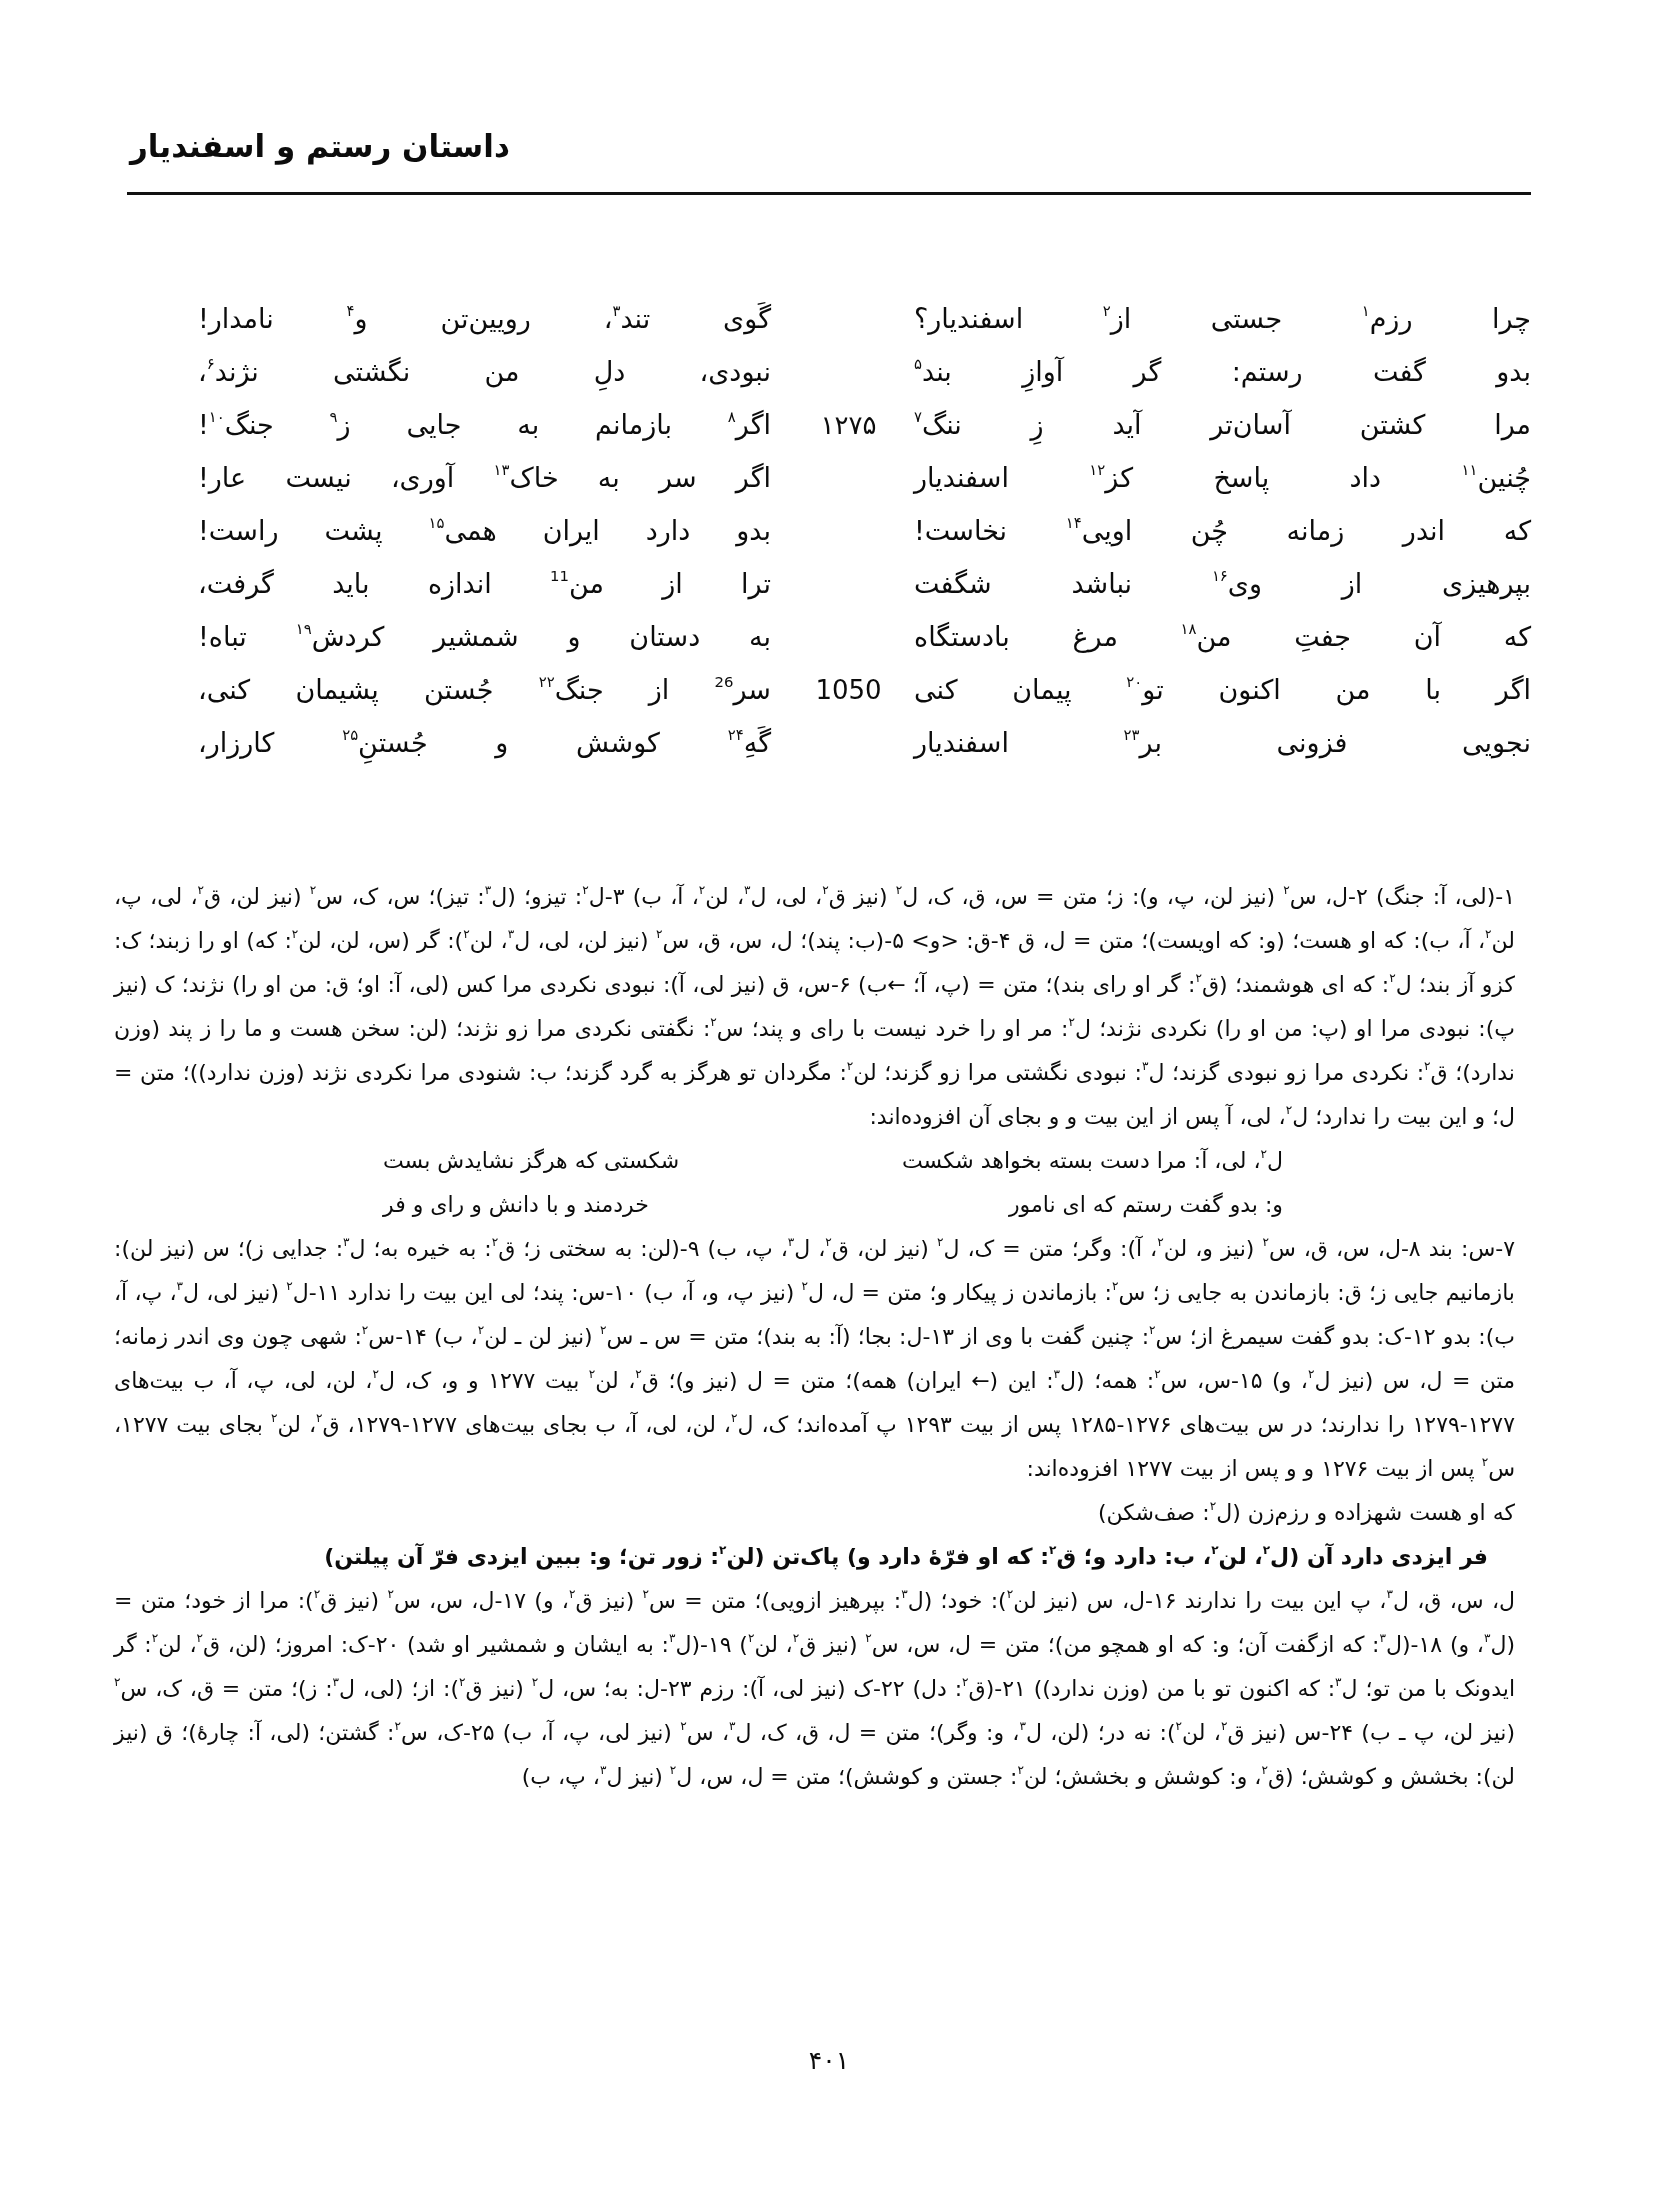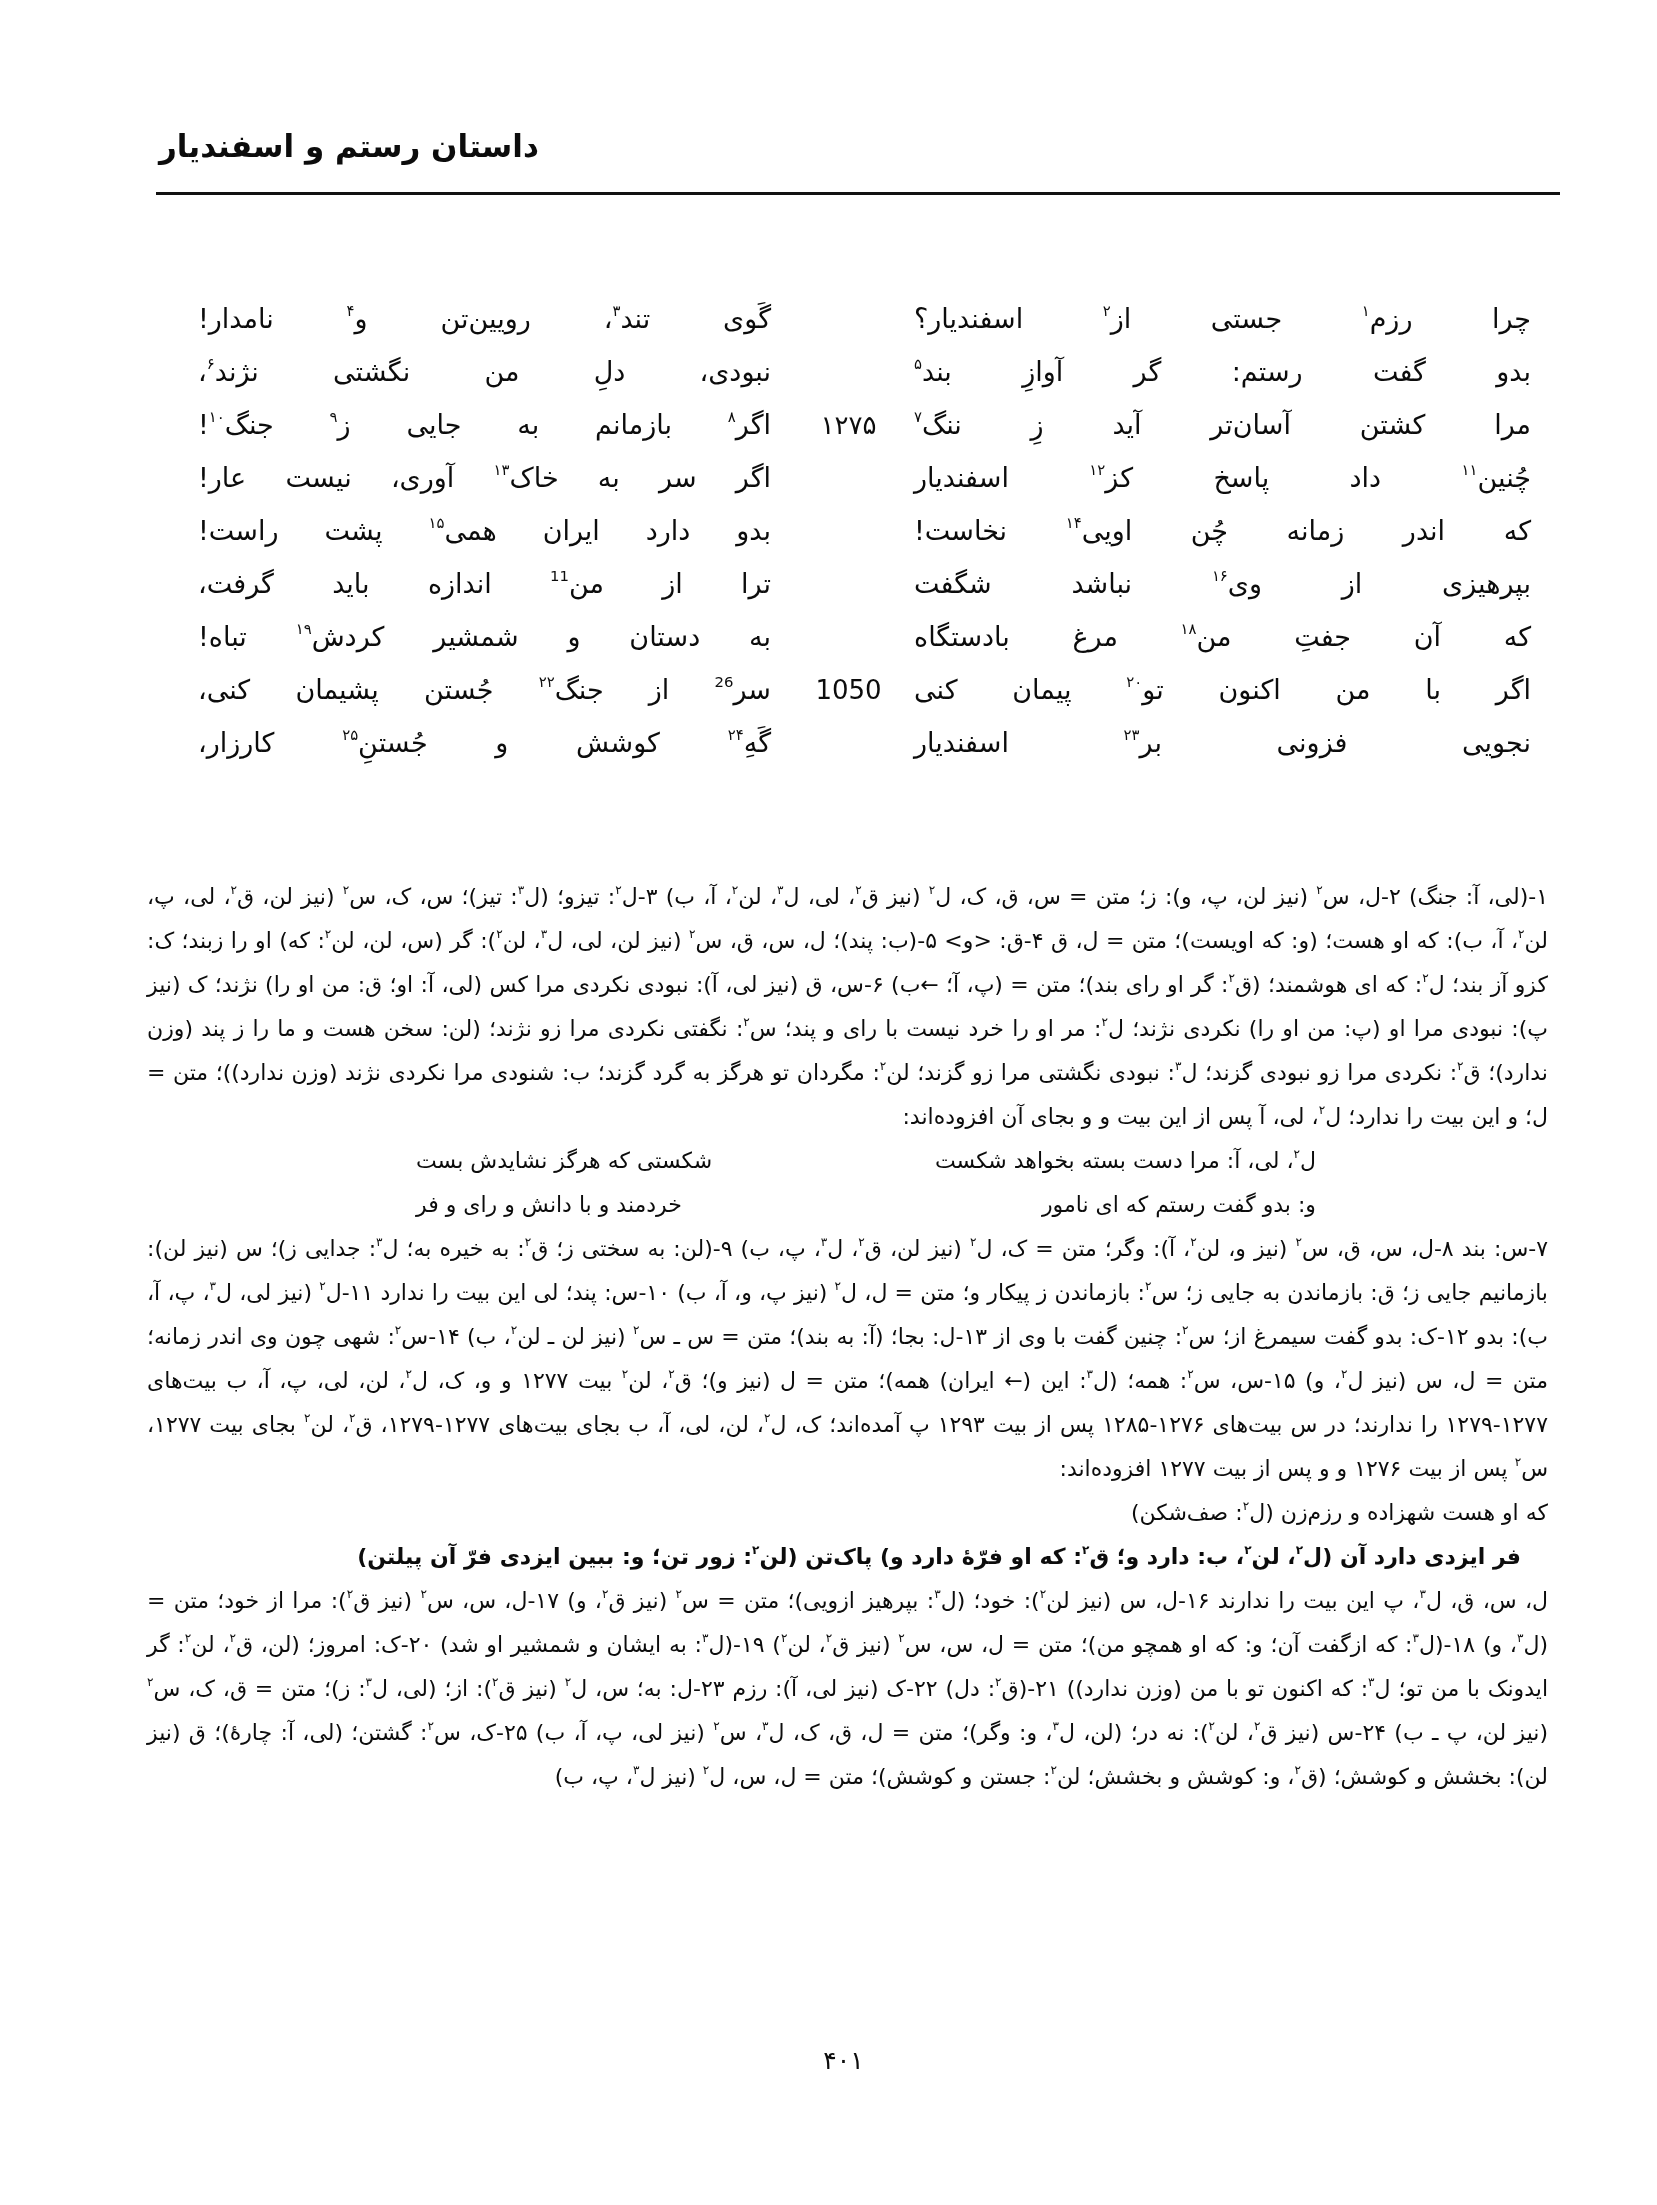--- a/index.html
+++ b/index.html
@@ -2,21 +2,21 @@
 <html lang="fa" dir="rtl" style="font-size:11px"><head>
 <meta charset="utf-8">
 <style>
   html,body{margin:0;padding:0;}
   body{
     width:1658px;height:2205px;
     background:#ffffff;color:#0c0c0c;
     font-family:"DejaVu Sans", sans-serif;
     overflow:hidden;position:relative;
   }
-  .page{position:absolute;inset:0;margin-left:29px;}
+  .page{position:absolute;inset:0;}
 
   
   .running-head{
     position:absolute;left:130px;top:128px;
     font-size:31px;font-weight:700;direction:rtl;
   }
   .head-rule{
     position:absolute;left:127px;top:192px;width:1404px;height:2.7px;background:#111;
   }
 
@@ -34,21 +34,21 @@
     white-space:normal;
   }
   .vnum{font-size:26px;text-align:center;padding-left:12px;}
 
   sup{
     font-size:0.55em;line-height:0;position:relative;top:-0.15em;
   }
 
   
   .apparatus{
-    position:absolute;top:875px;right:110px;width:1401px;
+    position:absolute;top:875px;right:143px;width:1401px;
     direction:rtl;font-size:22px;line-height:44px;
   }
   .app-para{text-align:justify;}
   .app-verse{
     display:flex;justify-content:space-between;
     padding:0 232px 0 269px;height:44px;align-items:center;
   }
   .app-center{text-align:right;padding-left:314px;white-space:nowrap;}
   .app-indent{text-align:right;text-indent:27px;white-space:nowrap;font-weight:bold;}
 

